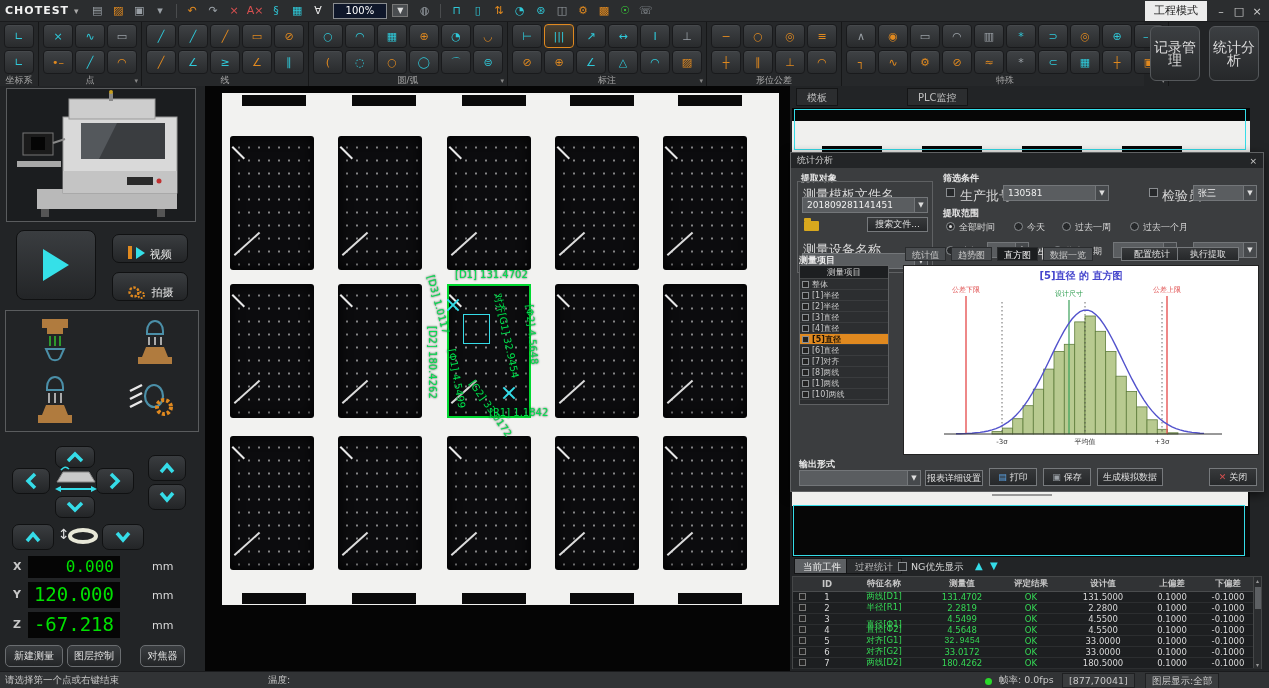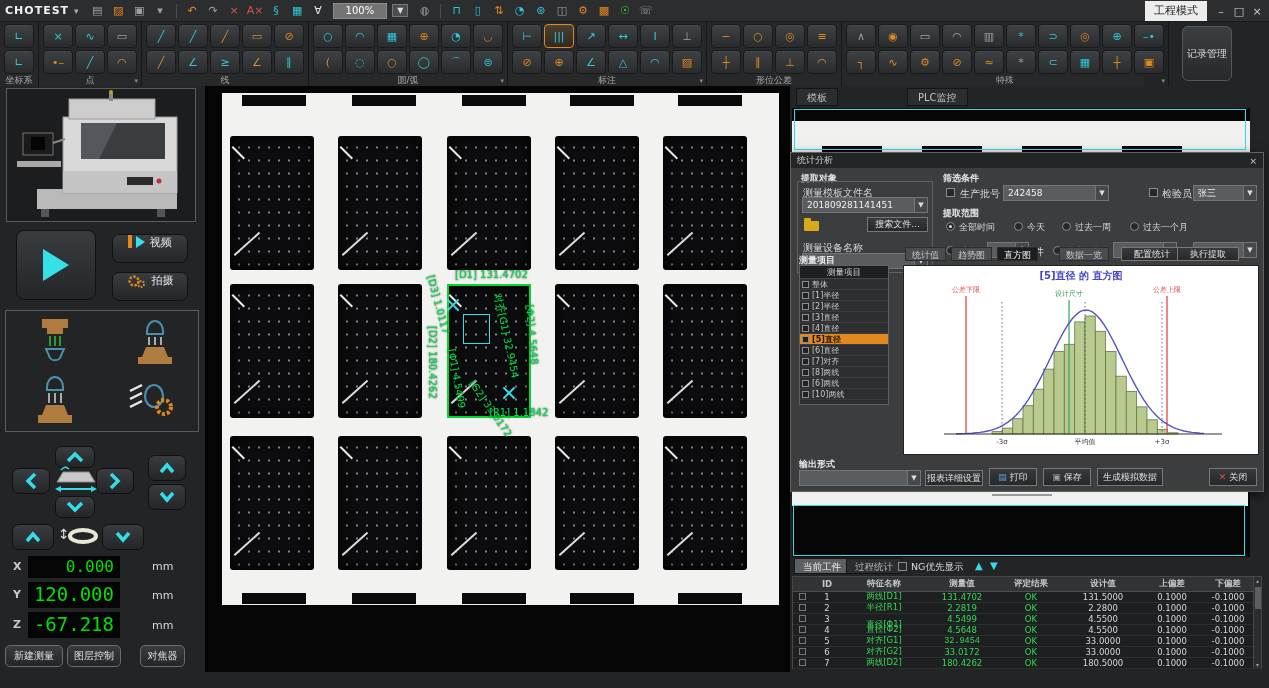--- a/index.html
+++ b/index.html
@@ -5,43 +5,43 @@
   html,body{margin:0;padding:0;background:#000;}
   *{box-sizing:border-box;font-family:"DejaVu Sans","Liberation Sans",sans-serif;}
   #app{position:relative;width:1269px;height:688px;background:#222426;color:#ccc;overflow:hidden;font-size:10px;}
   .abs{position:absolute;}
   
   #titlebar{position:absolute;left:0;top:0;width:1269px;height:22px;background:#2b2d2f;display:flex;align-items:center;gap:3px;padding:0 5px;border-bottom:1px solid #1a1b1d;}
   .logo{color:#f2f2f2;font-weight:bold;font-size:11px;letter-spacing:1px;margin-right:2px;}
   .logo-arrow{color:#aaa;font-size:9px;margin-right:6px;}
   .qicon{width:19px;height:17px;display:flex;align-items:center;justify-content:center;font-size:11px;border-radius:2px;}
   .qsep{width:1px;height:14px;background:#4a4c4e;margin:0 4px;}
-  .zoombox{background:#737373;color:#fff;font-size:10px;padding:1px 12px 2px 12px;border:1px solid #8a8d90;margin:0 2px;}
+  .zoombox{background:#0f172a;color:#fff;font-size:10px;padding:1px 12px 2px 12px;border:1px solid #8a8d90;margin:0 2px;}
   .zoomarrow{background:#4a4d50;border:1px solid #777;color:#ddd;font-size:8px;padding:1px 4px;margin-right:4px;}
   #tb-right{position:absolute;right:4px;top:0;height:22px;display:flex;align-items:center;gap:6px;}
   .mode-btn{background:#ececec;color:#222;font-size:11px;padding:2px 9px 3px 9px;}
   .winctl{color:#cfcfcf;font-size:11px;width:16px;text-align:center;}
   
   .cy{color:#2fc8d8}.or{color:#e0891f}.gy{color:#9aa0a6}.rd{color:#d85050}.wh{color:#e8e8e8}.gn{color:#3ad23a}.bl{color:#5aa0e0}
   
   #ribbon{position:absolute;left:0;top:22px;width:1144px;height:64px;background:#26282a;display:flex;}
   .rgroup{display:flex;flex-direction:column;border-right:1px solid #161718;padding:2px 4px 0 4px;}
   .rgrid{display:grid;grid-auto-flow:column;grid-template-rows:24px 24px;gap:2px;}
   .ribtn{width:30px;height:24px;background:linear-gradient(#3f4245,#292b2d);border:1px solid #191a1c;border-radius:4px;display:flex;align-items:center;justify-content:center;font-size:12px;box-shadow:0 1px 0 rgba(255,255,255,0.04) inset;}
   .ribtn.active{border:1px solid #e0891f;background:linear-gradient(#4a4031,#2e2922);}
   .rlabel{text-align:center;font-size:9px;color:#a8a8a8;height:12px;line-height:12px;position:relative;}
   .rarrow{position:absolute;right:-1px;top:1px;font-size:7px;color:#888;}
   #bigbtns{position:absolute;left:1150px;top:26px;display:flex;gap:9px;}
-  .bigbtn{width:50px;height:55px;background:linear-gradient(#3c3f42,#26282a);border:1px solid #55585b;border-radius:6px;color:#ddd;font-size:10px;display:flex;align-items:center;justify-content:center;text-align:center;line-height:13px;margin-left:32px;}
+  .bigbtn{width:50px;height:55px;background:linear-gradient(#3c3f42,#26282a);border:1px solid #55585b;border-radius:6px;color:#ddd;font-size:14px;display:flex;align-items:center;justify-content:center;text-align:center;line-height:13px;}
   
   #left-panel{position:absolute;left:0;top:86px;width:205px;height:585px;background:#222426;}
   .machine-box{position:absolute;left:6px;top:2px;width:190px;height:134px;border:1px solid #5a5c5e;background:#1b1d1f;}
   .play-btn{position:absolute;left:16px;top:144px;width:80px;height:70px;background:linear-gradient(#3a3d40,#232527);border:1px solid #101112;border-radius:8px;display:flex;align-items:center;justify-content:center;}
   .tri{width:0;height:0;border-left:26px solid #35e0e8;border-top:16px solid transparent;border-bottom:16px solid transparent;}
-  .side-btn{position:absolute;width:76px;height:29px;background:linear-gradient(#3a3d40,#232527);border:1px solid #101112;border-radius:7px;display:flex;align-items:flex-start;justify-content:center;gap:5px;color:#e8e8e8;font-size:11px;}
+  .side-btn{position:absolute;width:76px;height:29px;background:linear-gradient(#3a3d40,#232527);border:1px solid #101112;border-radius:7px;display:flex;align-items:flex-end;justify-content:center;gap:5px;color:#e8e8e8;font-size:11px;}
   .vbar{width:4px;height:13px;background:#e0891f;display:inline-block;}
   .vtri{width:0;height:0;border-left:9px solid #35e0e8;border-top:6px solid transparent;border-bottom:6px solid transparent;display:inline-block;}
   .probe-box{position:absolute;left:5px;top:224px;width:194px;height:122px;border:1px solid #5a5c5e;}
   .navbtn{position:absolute;background:linear-gradient(#3a3d40,#232527);border:1px solid #101112;border-radius:7px;display:flex;align-items:center;justify-content:center;}
   .coordrow{position:absolute;left:0;width:205px;height:24px;}
   .coordlab{position:absolute;left:13px;top:4px;color:#c8c8c8;font-size:11px;font-weight:bold;}
   .coordval{position:absolute;left:28px;top:0;width:92px;height:100%;background:#050505;color:#00e000;text-align:right;padding:1px 6px 0 0;font-family:"DejaVu Sans Mono","Liberation Mono",monospace;}
   .coordunit{position:absolute;left:152px;top:4px;color:#d8d8d8;font-size:11px;}
   .lp-btn{position:absolute;height:22px;background:linear-gradient(#3a3d40,#232527);border:1px solid #6a6d70;border-radius:5px;color:#e0e0e0;font-size:10px;display:flex;align-items:center;justify-content:center;}
   
@@ -66,21 +66,21 @@
   .nav-black-top{position:absolute;left:0;top:0;width:100%;height:13px;background:#060606;}
   .nav-mark{position:absolute;background:#060606;height:6px;bottom:0;}
   .nav-bottom{position:absolute;left:2px;top:406px;width:458px;height:65px;background:#060606;}
   .nb-white{position:absolute;left:0;top:0;width:456px;height:14px;background:#f0f0ee;}
   .nb-black{position:absolute;left:1px;top:13px;width:452px;height:51px;background:#060606;border:1px solid #35dce8;}
   
   #dialog{position:absolute;left:0;top:66px;width:474px;height:340px;background:#3b3d3f;border:1px solid #606264;box-shadow:0 3px 10px rgba(0,0,0,.6);}
   .dlg-title{position:absolute;left:0;top:0;width:100%;height:15px;background:#232527;color:#d0d0d0;font-size:9px;display:flex;align-items:center;justify-content:space-between;padding:0 6px;}
   .sec-label{position:absolute;color:#e8e8e8;font-size:9px;font-weight:bold;}
   .groupbox{position:absolute;border:1px solid #5f6163;}
-  .flabel{position:absolute;color:#d8d8d8;font-size:10px;}
+  .flabel{position:absolute;color:#d8d8d8;font-size:13px;}
   .dd{position:absolute;height:16px;background:#5a5d60;border:1px solid #737679;color:#f0f0f0;font-size:9px;display:flex;align-items:center;padding:0 4px;}
   .dd .ddarrow{position:absolute;right:0;top:0;width:13px;height:100%;background:#46494c;border-left:1px solid #737679;color:#ddd;font-size:7px;display:flex;align-items:center;justify-content:center;}
   .dbtn{position:absolute;background:linear-gradient(#37393b,#26282a);border:1px solid #76797c;color:#e0e0e0;font-size:9px;display:flex;align-items:center;justify-content:center;gap:3px;}
   .cbx{position:absolute;width:9px;height:9px;background:#26282a;border:1px solid #8a8d90;}
   .rdo{display:inline-block;width:9px;height:9px;border-radius:50%;background:#26282a;border:1px solid #8a8d90;vertical-align:-1px;margin-right:4px;position:relative;}
   .rdo.sel::after{content:"";position:absolute;left:2px;top:2px;width:3px;height:3px;border-radius:50%;background:#ddd;}
   .radio-opt{font-size:9px;color:#d8d8d8;white-space:nowrap;}
   .folder-icon{position:absolute;width:15px;height:10px;background:#d8a81e;border-radius:1px;}
   .folder-icon::before{content:"";position:absolute;left:0;top:-3px;width:7px;height:3px;background:#d8a81e;border-radius:1px 1px 0 0;}
   .ilist{position:absolute;left:8px;top:112px;width:90px;height:140px;background:#2c2e30;border:1px solid #5f6163;}
@@ -627,21 +627,21 @@
       <span class="flabel" style="left:12px;top:88px;">测量设备名称</span>
       <div class="dd" style="left:11px;top:100px;width:126px;">
         <span></span>
           <span class="ddarrow">▼</span>
       </div>
 
       <span class="sec-label" style="left:152px;top:19px;">筛选条件</span>
       <span class="cbx" style="left:155px;top:35px;"></span>
       <span class="flabel" style="left:169px;top:34px;">生产批号</span>
       <div class="dd" style="left:212px;top:32px;width:106px;">
-        <span>242458</span>
+        <span>130581</span>
           <span class="ddarrow">▼</span>
       </div>
       <span class="cbx" style="left:358px;top:35px;"></span>
       <span class="flabel" style="left:371px;top:34px;">检验员</span>
       <div class="dd" style="left:402px;top:32px;width:64px;">
         <span>张三</span>
           <span class="ddarrow">▼</span>
       </div>
       <span class="sec-label" style="left:152px;top:54px;">提取范围</span>
       <div id="range-radios">
@@ -702,34 +702,34 @@
             <div class="irow">
               <span class="icb"></span>
               <span>[7]对齐</span>
             </div>
             <div class="irow">
               <span class="icb"></span>
               <span>[8]两线</span>
             </div>
             <div class="irow">
               <span class="icb"></span>
-              <span>[6]两线</span>
+              <span>[1]两线</span>
             </div>
             <div class="irow">
               <span class="icb"></span>
               <span>[10]两线</span>
             </div>
           </div>
       </div>
 
       <div id="dtabs">
           <div class="dtab" style="left: 114px;">统计值</div>
           <div class="dtab" style="left: 160px;">趋势图</div>
           <div class="dtab active" style="left: 206px;">直方图</div>
-          <div class="dtab" style="left: 268px;">数据一览</div>
+          <div class="dtab" style="left: 252px;">数据一览</div>
         </div>
       <div id="dtop-btns">
           <div class="dbtn" style="left: 330px; top: 94px; width: 62px; height: 14px;">配置统计</div>
           <div class="dbtn" style="left: 386px; top: 94px; width: 62px; height: 14px;">执行提取</div>
         </div>
 
       <div class="chartbox"><svg id="histsvg" width="354" height="188" viewBox="0 0 354 188">
             <text x="177" y="13" text-anchor="middle" font-size="10" font-weight="bold" fill="#4444cc">[5]直径 的 直方图</text>
             <rect x="88.0" y="165.6" width="10.3" height="2.4" fill="#b8ca90" stroke="#5f7d3c" stroke-width="0.8"></rect>
             <rect x="98.3" y="162.1" width="10.3" height="5.9" fill="#b8ca90" stroke="#5f7d3c" stroke-width="0.8"></rect>
@@ -880,13 +880,21 @@
             <span class="td g" style="width: 64px;">OK</span>
             <span class="td w" style="width: 80px;">180.5000</span>
             <span class="td w" style="width: 58px;">0.1000</span>
             <span class="td w" style="width: 54px;">-0.1000</span>
           </div>
         </div>
       <div class="tscroll">▴<div class="tthumb"></div><div style="position:absolute;bottom:0;left:0;width:100%;">▾</div></div>
     </div>
   </div>
 
+  <div id="statusbar">
+    <span class="sb-item" style="left:5px;">请选择第一个点或右键结束</span>
+    <span class="sb-item" style="left:268px;">温度:</span>
+    <span class="sb-item" style="left:985px;top:4px;"><span class="gdot"></span></span>
+    <span class="sb-item" style="left:999px;">帧率: 0.0fps</span>
+    <span class="sb-item sb-box" style="left:1062px;">[877,70041]</span>
+    <span class="sb-item sb-box" style="left:1145px;">图层显示:全部</span>
+  </div>
 </div>
 
 </body></html>

